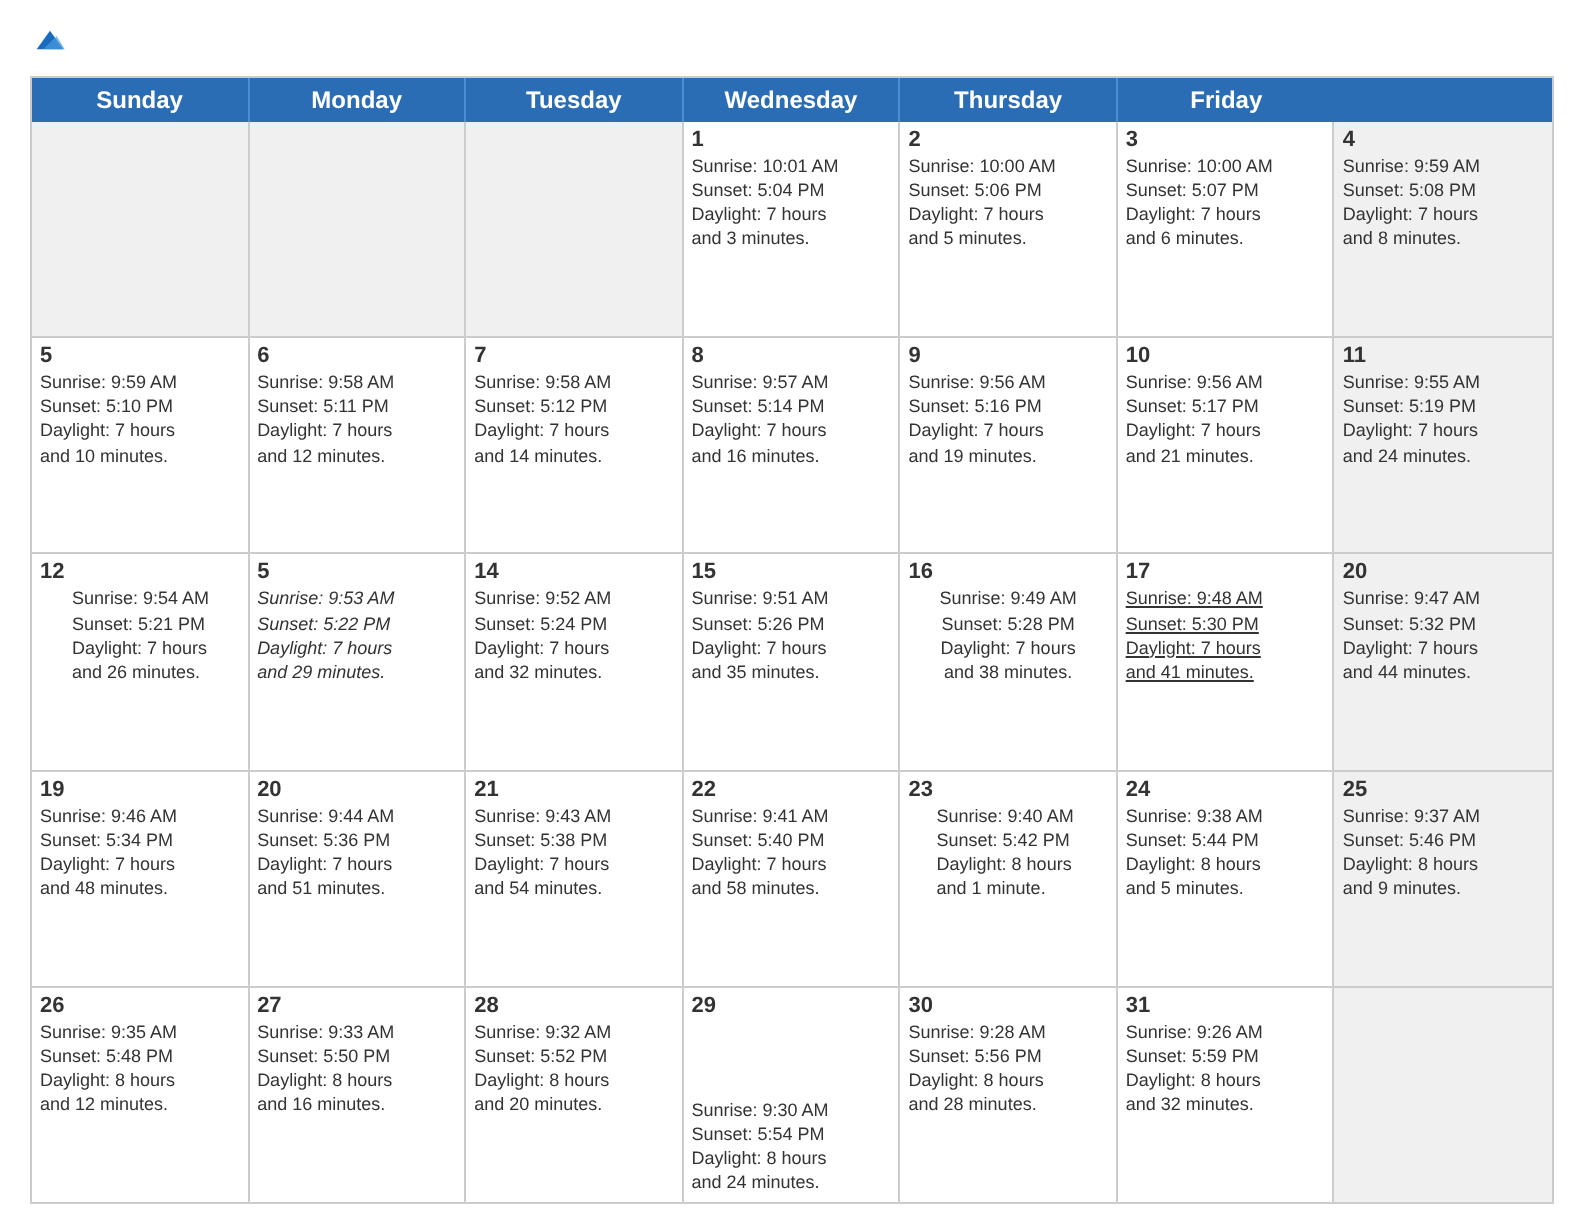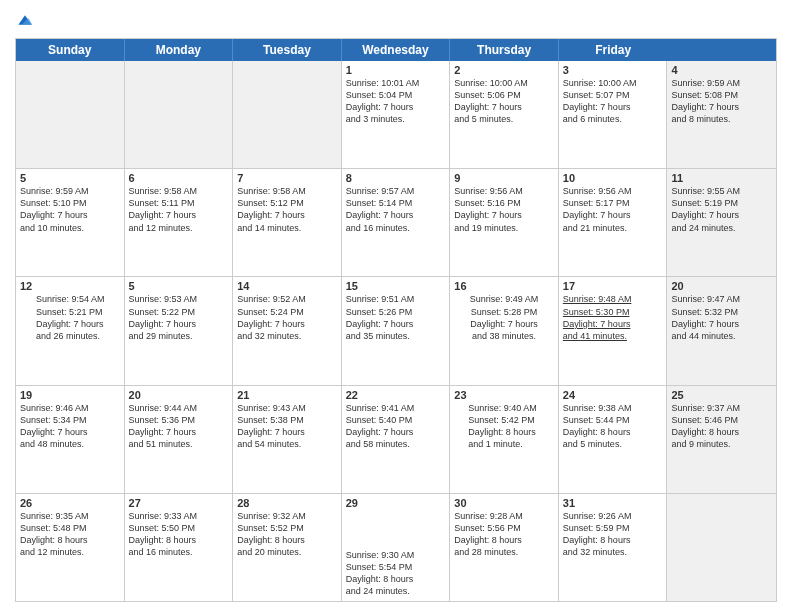--- a/index.html
+++ b/index.html
@@ -216,21 +216,21 @@
         <div class="cal-row">
           <div class="cal-cell">
             <div class="day-num">12</div>
             <div class="cell-detail" style="white-space: pre-line; margin-left: 16px;">Sunrise: 9:54 AM
 Sunset: 5:21 PM
 Daylight: 7 hours
 and 26 minutes.</div>
           </div>
           <div class="cal-cell">
             <div class="day-num">5</div>
-            <div class="cell-detail" style="white-space: pre-line;">Sunrise: 9:53 AM
+            <div class="cell-detail" style="white-space: pre-line; font-style: italic;">Sunrise: 9:53 AM
 Sunset: 5:22 PM
 Daylight: 7 hours
 and 29 minutes.</div>
           </div>
           <div class="cal-cell">
             <div class="day-num">14</div>
             <div class="cell-detail" style="white-space: pre-line;">Sunrise: 9:52 AM
 Sunset: 5:24 PM
 Daylight: 7 hours
 and 32 minutes.</div>

